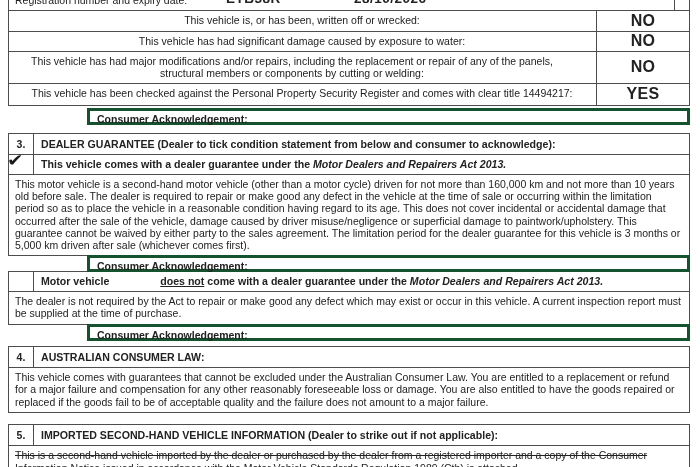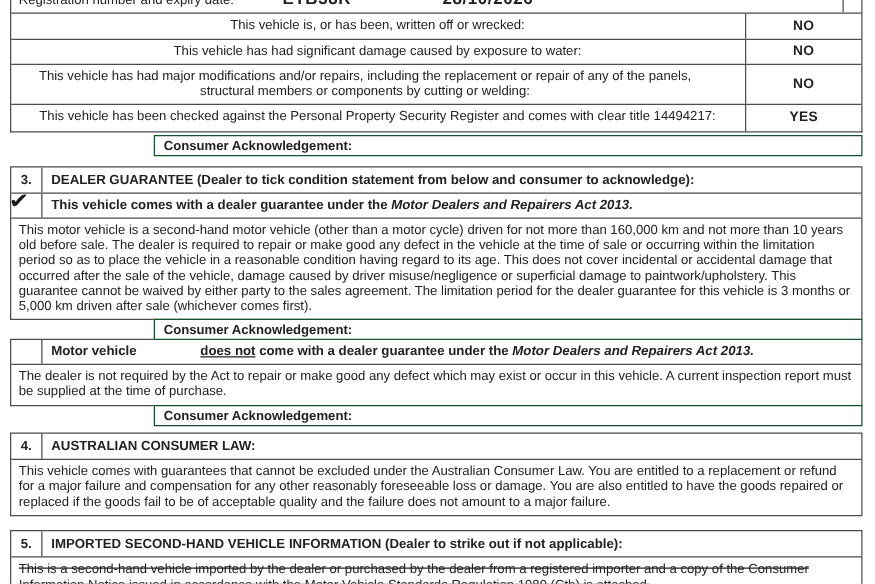--- a/index.html
+++ b/index.html
@@ -29,28 +29,28 @@
   .reg-inner { position: absolute; left: 0; bottom: 1px; height: 17px; width: 100%; white-space: nowrap; }
   .reg-inner .reg-label { position: absolute; left: 6px; bottom: 3px; font-size: 10.5px; }
   .reg-inner .reg-value { position: absolute; bottom: 2px; font-weight: bold; font-size: 13.5px; letter-spacing: .5px; }
   .reg-rego { left: 217px; }
   .reg-expiry { left: 345px; }
   .reg-divider { position: absolute; right: 14px; top: 0; width: 1px; height: 100%; background: #4d4d4d; }
   .qcell { flex: 1 1 auto; padding: 3px 7px 3px 6px; }
   .acell {
     flex: 0 0 93px; border-left: 1px solid #4d4d4d;
     display: flex; align-items: center; justify-content: center;
-    font-weight: bold; font-size: 11px; letter-spacing: .3px;
+    font-weight: bold; font-size: 16px; letter-spacing: .3px;
   }
   .r1 { min-height: 21px; } .r2 { min-height: 20px; } .r3 { min-height: 30px; gap: 20px; } .r4 { min-height: 22px; }
 
   
   .ackbox {
-    margin-left: 115px;
-    border: 1px solid #14532d;
+    margin-left: 79px;
+    border: 3px solid #14532d;
     height: 17px;
     padding: 2px 6px 0 7px;
     font-weight: bold; font-size: 10.5px;
   }
   .ack1 { margin-top: 2px; }
   .ack-flush { margin-top: -1px; margin-bottom: -1px; position: relative; z-index: 1; background: #fff; }
 
   
   .sect { border: 1px solid #4d4d4d; background: #fff; }
   .sect .srow { display: flex; align-items: stretch; }

